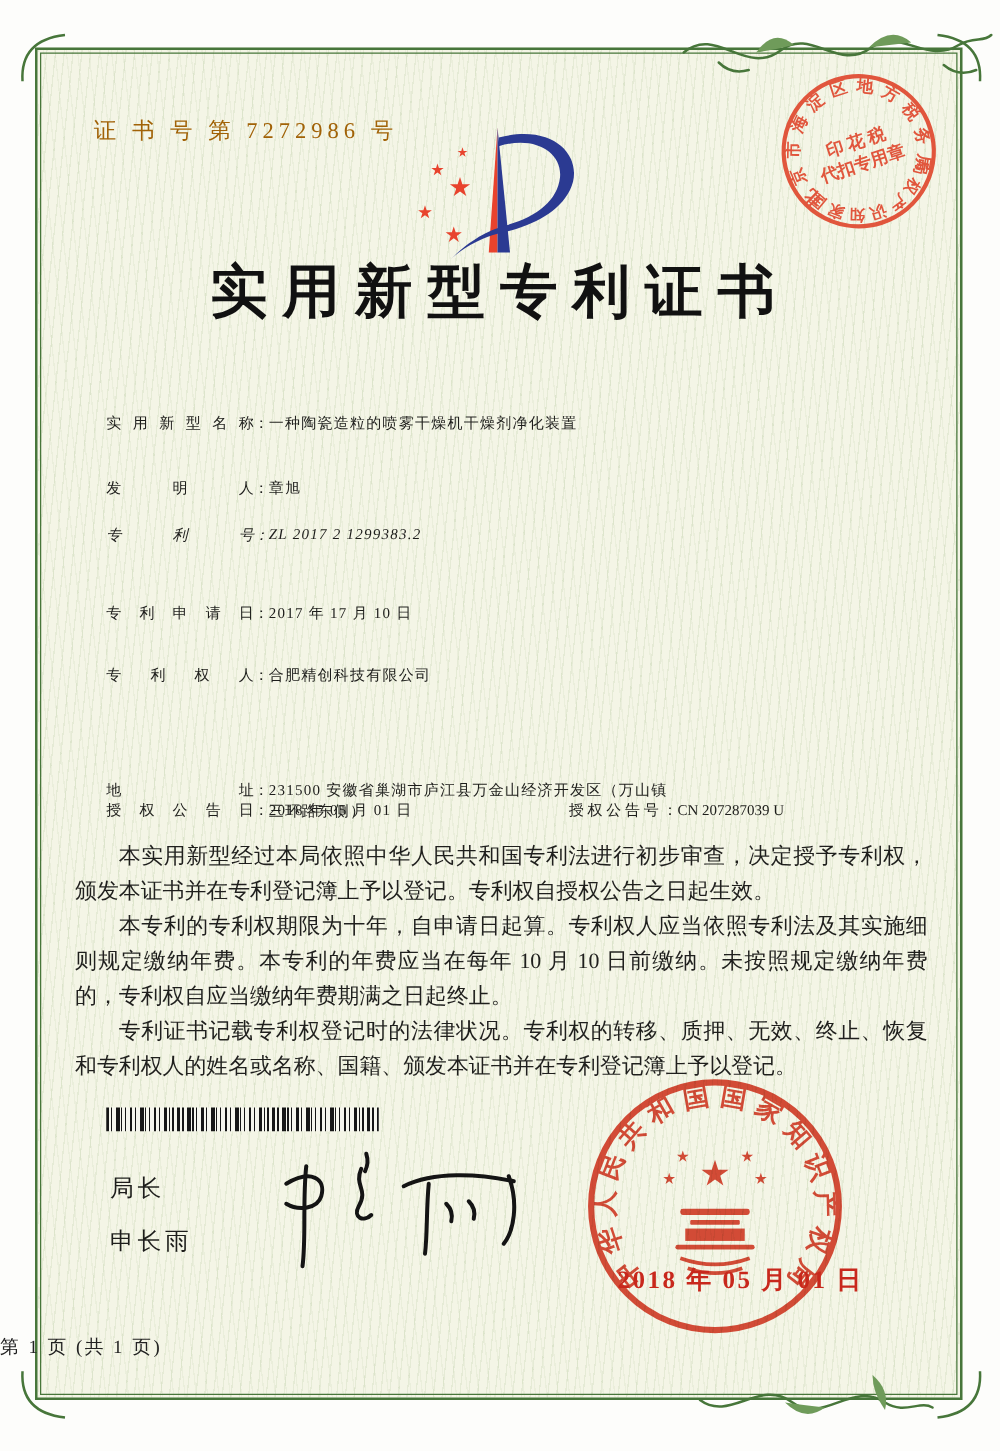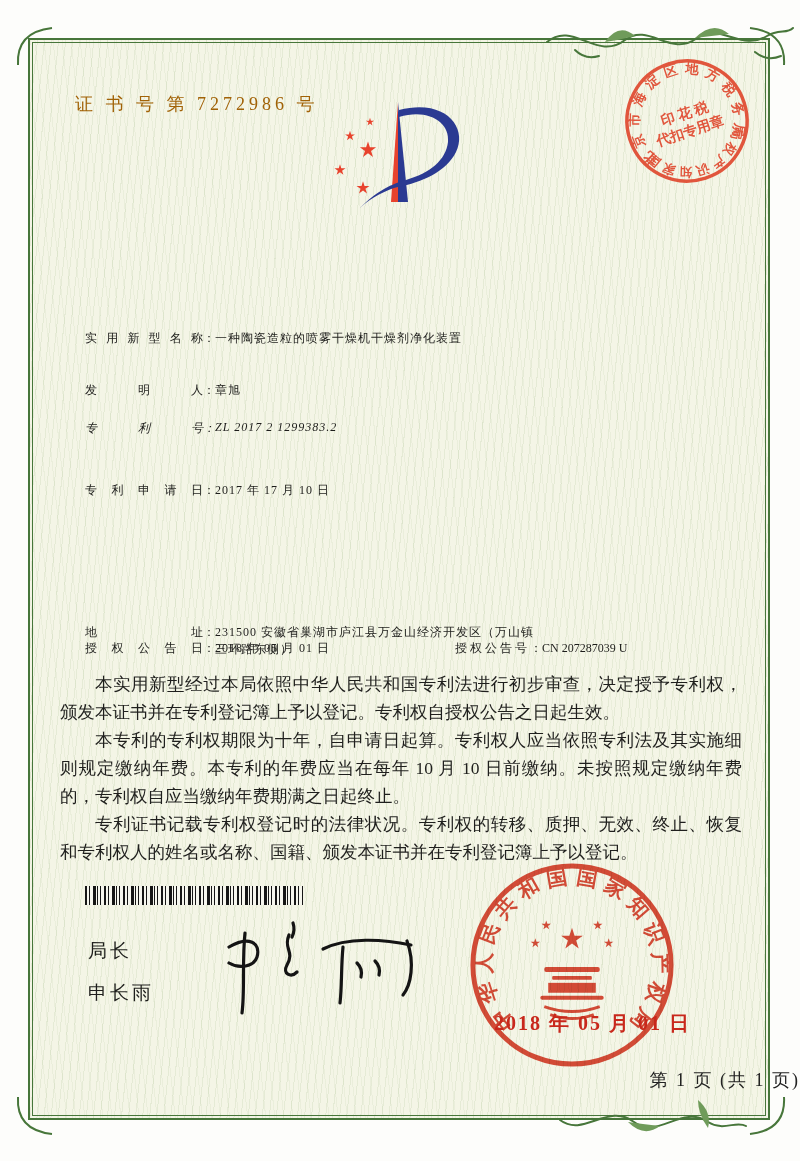--- a/index.html
+++ b/index.html
@@ -60,22 +60,22 @@
   }
   .signoff-title{position:absolute;left:88px;top:938px;font-size:19px;letter-spacing:3px;}
   .signoff-name{position:absolute;left:88px;top:980px;font-size:19px;letter-spacing:3px;}
   .signature{position:absolute;left:215px;top:915px;width:215px;height:105px;}
   .big-seal{position:absolute;left:463px;top:856px;width:218px;height:218px;opacity:.9;mix-blend-mode:multiply;}
   .seal-date{
     position:absolute;left:494px;top:1010px;font-size:20px;font-weight:600;
     color:#c8281c;letter-spacing:2px;
   }
   .footer{
-    position:absolute;left:0;top:1068px;width:100%;text-align:right;
-    font-size:18px;letter-spacing:2px;color:#222;
+    position:absolute;left:0;top:1068px;width:100%;text-align:left;
+    font-size:15px;letter-spacing:2px;color:#222;
   }
   svg text{font-family:"Liberation Serif","DejaVu Serif",serif;}
 </style>
 </head>
 <body>
 
 <svg width="0" height="0" style="position:absolute">
   <defs>
     <polygon id="star" points="0,-10 2.25,-3.09 9.51,-3.09 3.63,1.18 5.88,8.09 0,3.82 -5.88,8.09 -3.63,1.18 -9.51,-3.09 -2.25,-3.09"></polygon>
   </defs>
@@ -152,32 +152,36 @@
     <path d="M81,20 C128,8 150,38 138,62 C128,82 104,92 80,97 C70,99 52,108 42,118 C60,100 74,94 88,90 C112,83 128,70 130,52 C132,32 110,18 81,27 Z" fill="#2b3a92"></path>
     <g fill="#e8432d">
       <use href="#star" transform="translate(52,32) scale(0.42)"></use>
       <use href="#star" transform="translate(32,46) scale(0.52)"></use>
       <use href="#star" transform="translate(50,60) scale(0.85)"></use>
       <use href="#star" transform="translate(22,80) scale(0.58)"></use>
       <use href="#star" transform="translate(45,98) scale(0.68)"></use>
     </g>
   </svg>
 
+  <div class="title">实用新型专利证书</div>
 
   <div class="field-row" style="top:330px;">
     <span class="flabel">实用新型名称</span><span class="fcolon">：</span><span class="fvalue">一种陶瓷造粒的喷雾干燥机干燥剂净化装置</span>
   </div>
   <div class="field-row" style="top:382px;">
     <span class="flabel">发明人</span><span class="fcolon">：</span><span class="fvalue">章旭</span>
   </div>
   <div class="field-row" style="top:420px;font-style:italic;">
     <span class="flabel">专利号</span><span class="fcolon">：</span><span class="fvalue">ZL 2017 2 1299383.2</span>
   </div>
   <div class="field-row" style="top:482px;">
     <span class="flabel">专利申请日</span><span class="fcolon">：</span><span class="fvalue">2017 年 17 月 10 日</span>
+  </div>
+  <div class="field-row" style="top:532px;">
+    <span class="flabel">专利权人</span><span class="fcolon">：</span><span class="fvalue">合肥精创科技有限公司</span>
   </div>
   <div class="field-row" style="top:584px;margin-top:40px;">
     <span class="flabel">地址</span><span class="fcolon">：</span><span class="fvalue">231500 安徽省巢湖市庐江县万金山经济开发区（万山镇
 三环路东侧）</span>
   </div>
   <div class="field-row" style="top:640px;width:660px;">
     <span class="flabel">授权公告日</span><span class="fcolon">：</span><span class="fvalue">2018 年 05 月 01 日</span>
     <span class="grant-right">
       <span class="flabel2">授权公告号</span><span>：</span><span>CN 207287039 U</span>
     </span>

